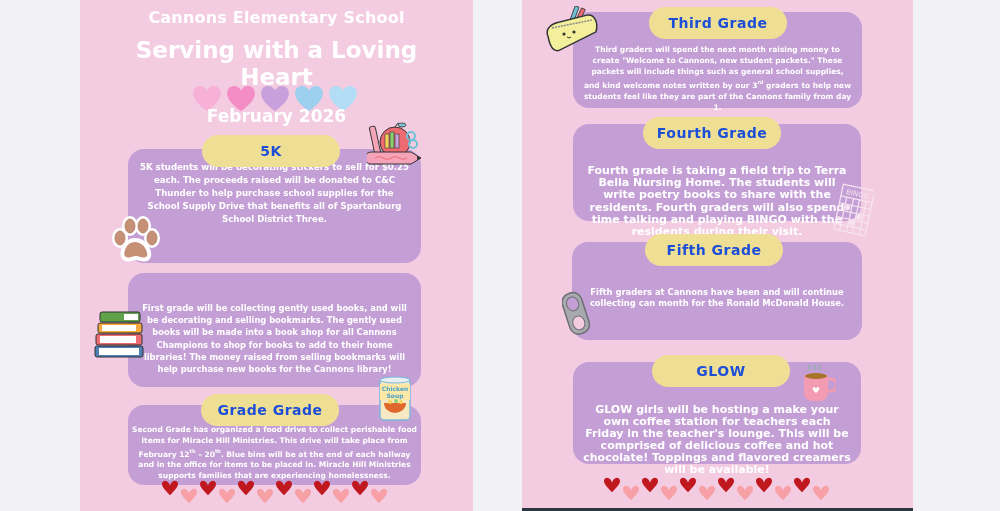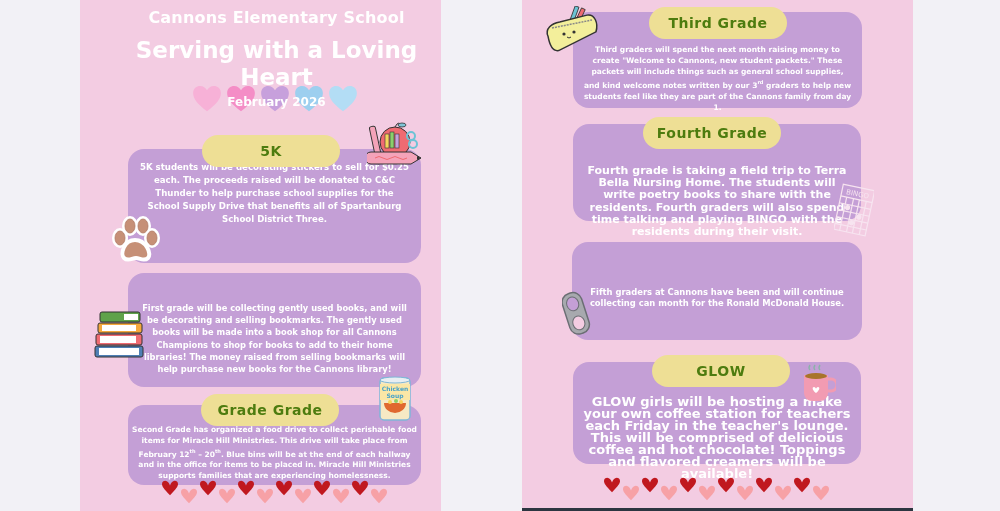--- a/index.html
+++ b/index.html
@@ -1,34 +1,34 @@
 <!DOCTYPE html>
 <html><head>
 <meta charset="utf-8">
 <style>
   * { box-sizing: border-box; margin: 0; padding: 0; }
   html, body { width: 1000px; height: 511px; overflow: hidden; background: #f2f1f6; font-family: "DejaVu Sans", sans-serif; }
   .stage { position: relative; width: 1000px; height: 511px; background: #f2f1f6; }
 
   .page { position: absolute; top: 0; height: 511px; background: #f3cce2; overflow: hidden; }
-  .page.left { left: 80px; width: 361px; padding-left: 18px; }
+  .page.left { left: 80px; width: 393px; padding-left: 18px; }
   .page.right { left: 522px; width: 391px; }
   .bottom-bar { position: absolute; left: 522px; top: 508px; width: 391px; height: 3px; background: #2d3540; }
 
   .header { position: absolute; left: 0; width: 393px; text-align: center; color: #ffffff; font-weight: bold; }
   .h-school { top: 8px; font-size: 16px; letter-spacing: 0.2px; }
   .h-title { top: 26px; font-size: 23px; line-height: 27px; padding: 0 40px; margin-top: 11px; }
-  .h-date { top: 95px; font-size: 12px; }
+  .h-date { top: 106px; font-size: 17px; }
 
   .hearts-top { position: absolute; top: 86px; left: 113px; display: flex; gap: 6px; }
   .heart-big { width: 28px; height: 26px; }
 
   .box { position: absolute; background: #c49fd6; border-radius: 16px; }
   .box-text { position: absolute; left: 10px; right: 10px; color: #ffffff; font-weight: bold; text-align: center; font-size: 8.4px; line-height: 13px; }
-  .pill { position: absolute; background: #eedf95; border-radius: 16px; height: 32px; display: flex; align-items: center; justify-content: center; color: #4d7c0f; font-weight: bold; font-size: 14px; letter-spacing: 0.5px; }
+  .pill { position: absolute; background: #eedf95; border-radius: 16px; height: 32px; display: flex; align-items: center; justify-content: center; color: #1d4ed8; font-weight: bold; font-size: 14px; letter-spacing: 0.5px; }
 
   .icon { position: absolute; }
 
   .hearts-row { position: absolute; display: flex; align-items: flex-start; }
   .hr { width: 16px; height: 16px; margin-right: 3px; }
   .hr.low { margin-top: 8px; }
   sup { font-size: 5px; }
 </style>
 </head>
 <body>
@@ -206,31 +206,32 @@
           <line x1="30" y1="16" x2="30" y2="50"></line>
         <circle cx="13" cy="26" r="2" fill="#f7e4f0"></circle>
           <circle cx="26" cy="33" r="2" fill="#f7e4f0"></circle>
           <circle cx="20" cy="40" r="2" fill="#f7e4f0"></circle>
       </g>
     </svg>
 
     <div class="box" style="left:50px; top:242px; width:290px; height:98px;">
       <div class="box-text" style="top:45px; font-size:8.4px; line-height:11px;">Fifth graders at Cannons have been and will continue collecting can month for the Ronald McDonald House.</div>
     </div>
+    <div class="pill" style="left:123px; top:234px; width:138px;">Fifth Grade</div>
 
     <svg class="icon" style="left:40px; top:290px;" width="30" height="48" viewBox="0 0 30 48">
       <g transform="rotate(-18 15 24)">
         <rect x="4" y="2" width="20" height="42" rx="9" fill="#a7a9ae" stroke="#6b6e74" stroke-width="1.5"></rect>
         <ellipse cx="14" cy="13" rx="6" ry="7" fill="#c49fd6" stroke="#6b6e74"></ellipse>
         <ellipse cx="14" cy="33" rx="6" ry="7" fill="#f3cce2" stroke="#6b6e74"></ellipse>
       </g>
     </svg>
 
     <div class="box" style="left:51px; top:362px; width:288px; height:102px;">
-      <div class="box-text" style="top:34px; font-size:13px; line-height:12px;">GLOW girls will be hosting a make your own coffee station for teachers each Friday in the teacher's lounge. This will be comprised of delicious coffee and hot chocolate! Toppings and flavored creamers will be available!</div>
+      <div class="box-text" style="top:42px; font-size:11px; line-height:12px;">GLOW girls will be hosting a make your own coffee station for teachers each Friday in the teacher's lounge. This will be comprised of delicious coffee and hot chocolate! Toppings and flavored creamers will be available!</div>
     </div>
     <div class="pill" style="left:130px; top:355px; width:138px;">GLOW</div>
 
     <svg class="icon" style="left:278px; top:363px;" width="36" height="40" viewBox="0 0 36 40">
       <path d="M10 2 q-2 3 0 5 M15 2 q-2 3 0 5 M20 2 q-2 3 0 5" stroke="#8ab3a8" stroke-width="1.4" fill="none"></path>
       <path d="M4 12 h24 v18 a8 8 0 0 1 -8 8 h-8 a8 8 0 0 1 -8 -8z" fill="#f29bb2"></path>
       <path d="M28 16 h3 a4 4 0 0 1 0 12 h-3" stroke="#f29bb2" stroke-width="3" fill="none"></path>
       <ellipse cx="16" cy="13" rx="11" ry="3" fill="#a8742a"></ellipse>
       <path d="M16 30 C12 27 12 24 14 24 C15 24 16 25 16 26 C16 25 17 24 18 24 C20 24 20 27 16 30Z" fill="#ffffff"></path>
     </svg>

